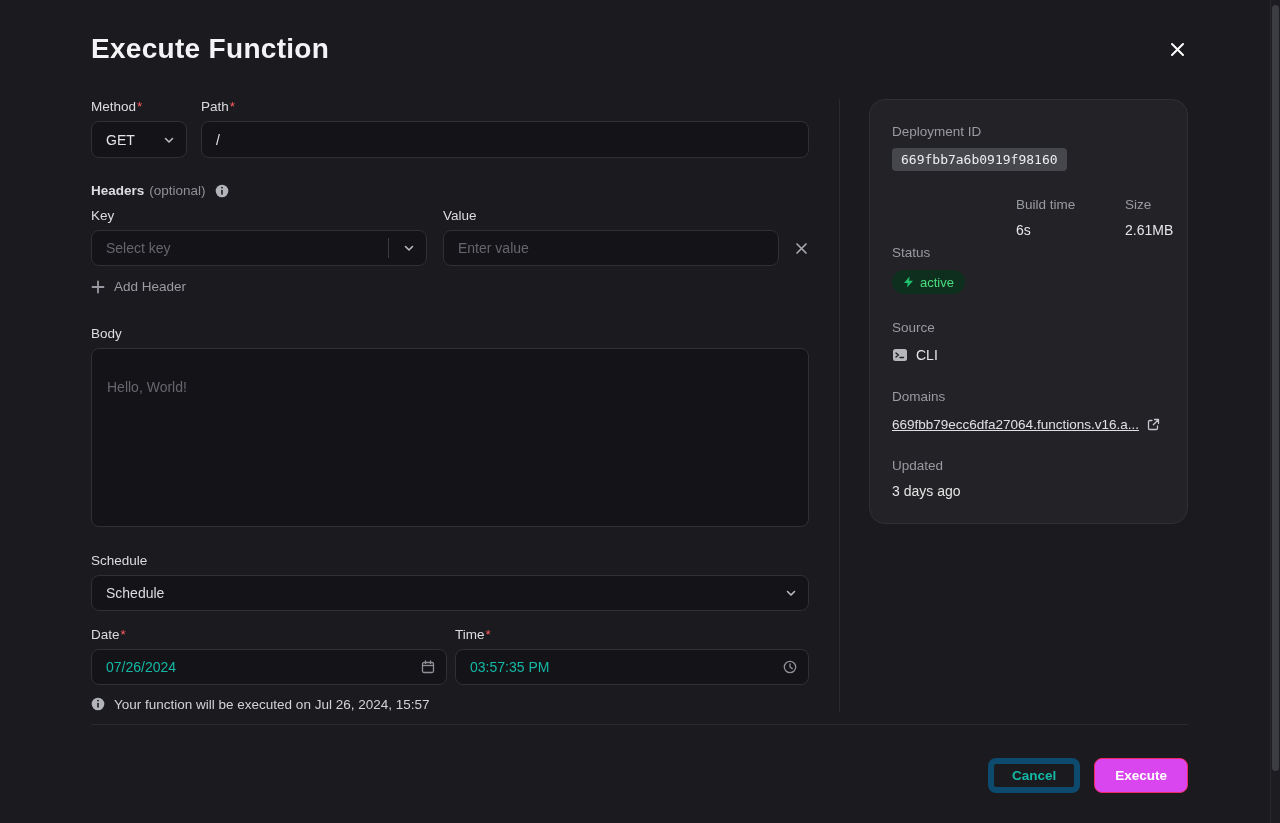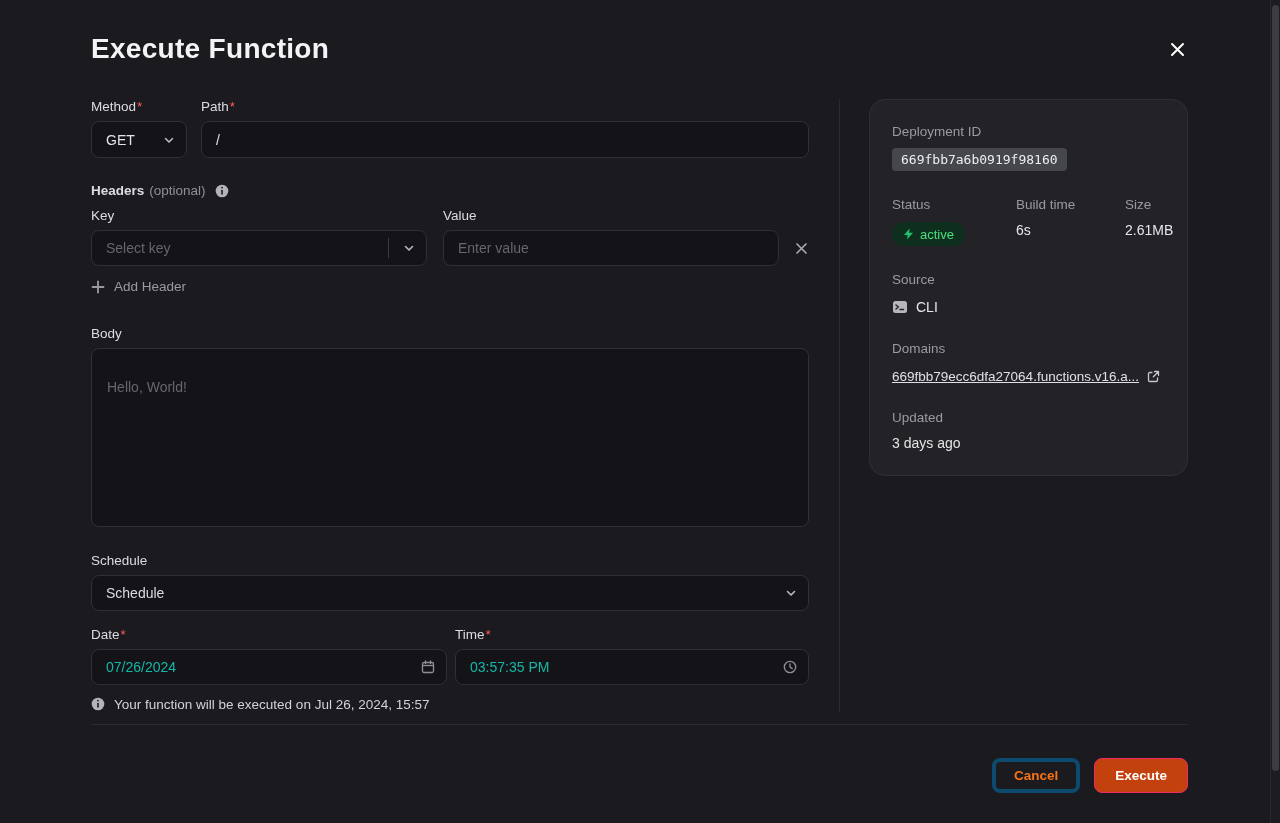--- a/index.html
+++ b/index.html
@@ -105,21 +105,21 @@
     background: #222227; border: 1px solid #2f2f35; border-radius: 16px;
     padding: 24px 22px; 
   }
   .card-label { font-size: 13.5px; color: #9a9aa2; }
   .id-chip {
     display: inline-block; margin-top: 9px; background: #46464d; color: #ededf0;
     font-family: "DejaVu Sans Mono", monospace; font-size: 13px;
     padding: 4px 9px; border-radius: 4px;
   }
   .stats { display: flex; margin-top: 26px; }
-  .stat-1 { width: 124px; flex: none; }
+  .stat-1 { width: 124px; flex: none; margin-top: 48px; }
   .stat-2 { width: 109px; flex: none; }
   .stat-3 { flex: 1; }
   .stat-val { margin-top: 10px; font-size: 14px; color: #e6e6ea; }
   .badge {
     display: inline-flex; align-items: center; gap: 6px;
     background: #0e2f1d; color: #4ade80; font-size: 13px; font-weight: 500;
     padding: 4.5px 11px; border-radius: 999px;
   }
   .src-block { margin-top: 26px; }
   .src-row { margin-top: 12px; display: flex; align-items: center; gap: 8px;
@@ -132,22 +132,22 @@
   .upd-block { margin-top: 26px; }
   .upd-val { margin-top: 10px; font-size: 14px; color: #e5e5e5; }
 
   
   .footer { display: flex; justify-content: flex-end; align-items: center; gap: 14px; padding-top: 33px; }
   .btn {
     height: 35px; border-radius: 8px; font-size: 13.5px; font-weight: 700;
     font-family: "Liberation Sans", sans-serif; cursor: pointer;
     display: inline-flex; align-items: center; justify-content: center;
   }
-  .btn-cancel { background: transparent; border: 4px solid #0c4a6e; color: #f97316; padding: 0 18px; }
-  .btn-execute { background: #c2410c; border: 1px solid #ed2a63; color: #ffffff; padding: 0 20px; }
+  .btn-cancel { background: transparent; border: 6px solid #0c4a6e; color: #14b8a6; padding: 0 18px; }
+  .btn-execute { background: #d946ef; border: 1px solid #ed2a63; color: #ffffff; padding: 0 20px; }
 
   
   .scroll-track {
     position: absolute; top: 0; right: 0; width: 10px; height: 100%;
     background: #1d1d21; border-left: 1px solid #27272c;
   }
   .scroll-thumb {
     position: absolute; top: 5px; right: 1.5px; width: 7px; height: 766px;
     background: #3c3c43; border-radius: 4px;
   }

